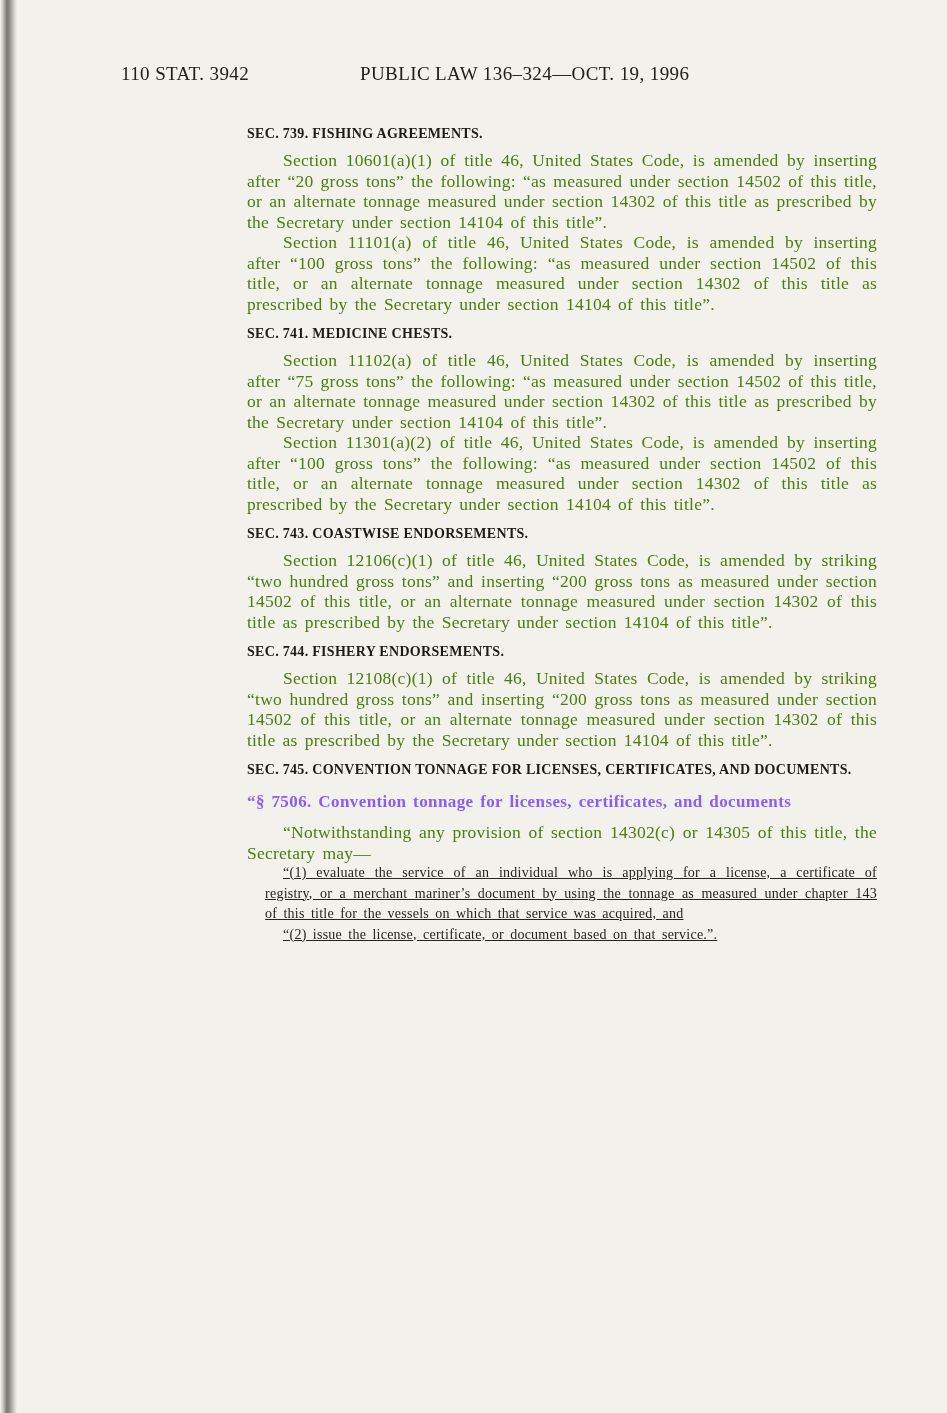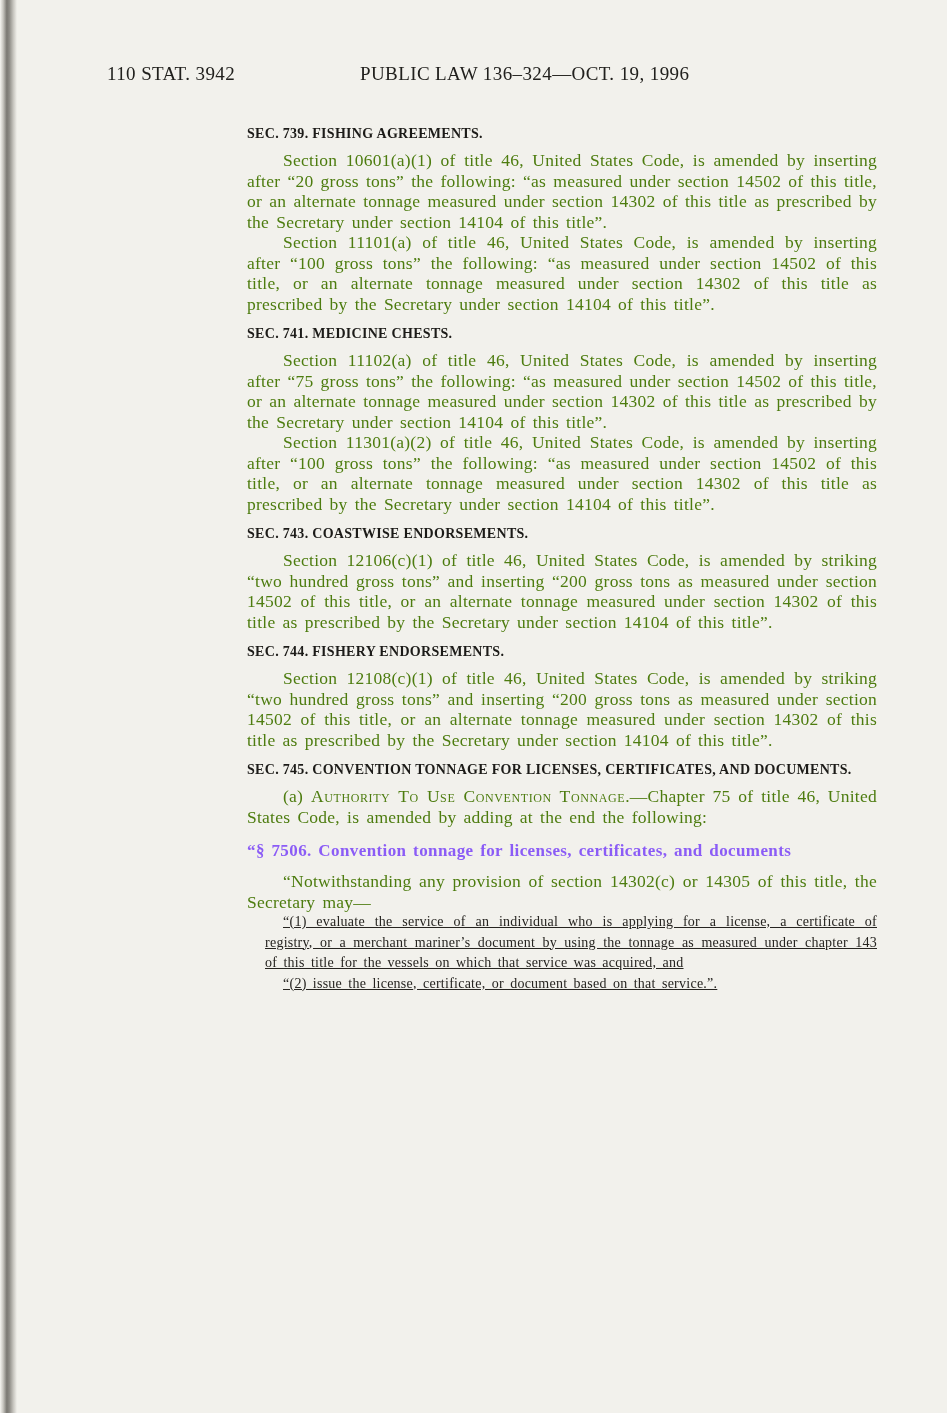--- a/index.html
+++ b/index.html
@@ -22,21 +22,21 @@
       #f6f5f1 0%, #c9c7c1 18%, #7a7872 40%,
       #8e8c86 55%, #c6c4be 78%, #f2f1ec 100%);
   }
   .page-header {
     position: absolute;
     top: 63px; left: 0; width: 100%;
     font-size: 19px;
     letter-spacing: .4px;
     color: #21201d;
   }
-  .stat-number { position: absolute; left: 107px; top: 0; white-space: nowrap; }
+  .stat-number { position: absolute; left: 121px; top: 0; white-space: nowrap; }
   .law-title  { position: absolute; left: 360px; top: 0; white-space: nowrap; }
   .content {
     position: absolute;
     left: 247px; top: 114px;
     width: 630px;
   }
   .sec-heading {
     font-size: 14px;
     font-weight: bold;
     letter-spacing: .3px;
@@ -119,21 +119,20 @@
       <p class="body-para">Section 12106(c)(1) of title 46, United States Code, is amended by striking “two hundred gross tons” and inserting “200 gross tons as measured under section 14502 of this title, or an alternate tonnage measured under section 14302 of this title as prescribed by the Secretary under section 14104 of this title”.</p>
     </section>
 
     <section>
       <h2 class="sec-heading">SEC. 744. FISHERY ENDORSEMENTS.</h2>
       <p class="body-para">Section 12108(c)(1) of title 46, United States Code, is amended by striking “two hundred gross tons” and inserting “200 gross tons as measured under section 14502 of this title, or an alternate tonnage measured under section 14302 of this title as prescribed by the Secretary under section 14104 of this title”.</p>
     </section>
 
     <section>
       <h2 class="sec-heading hang">SEC. 745. CONVENTION TONNAGE FOR LICENSES, CERTIFICATES, AND DOCUMENTS.</h2>
-      <p class="body-para"><span>(a) </span><span class="smallcaps">Authority To Use Convention Tonnage</span><span>.—Chapter 75 of title 46, United States Code, is amended by adding at the end the following:</span></p>
       <h3 class="quoted-heading">“§ 7506. Convention tonnage for licenses, certificates, and documents</h3>
       <p class="body-para">“Notwithstanding any provision of section 14302(c) or 14305 of this title, the Secretary may—</p>
       <p class="clause-para">“(1) evaluate the service of an individual who is applying for a license, a certificate of registry, or a merchant mariner’s document by using the tonnage as measured under chapter 143 of this title for the vessels on which that service was acquired, and</p>
       <p class="clause-para">“(2) issue the license, certificate, or document based on that service.”.</p>
     </section>
 
   </div>
 </div>
 
 </body></html>

